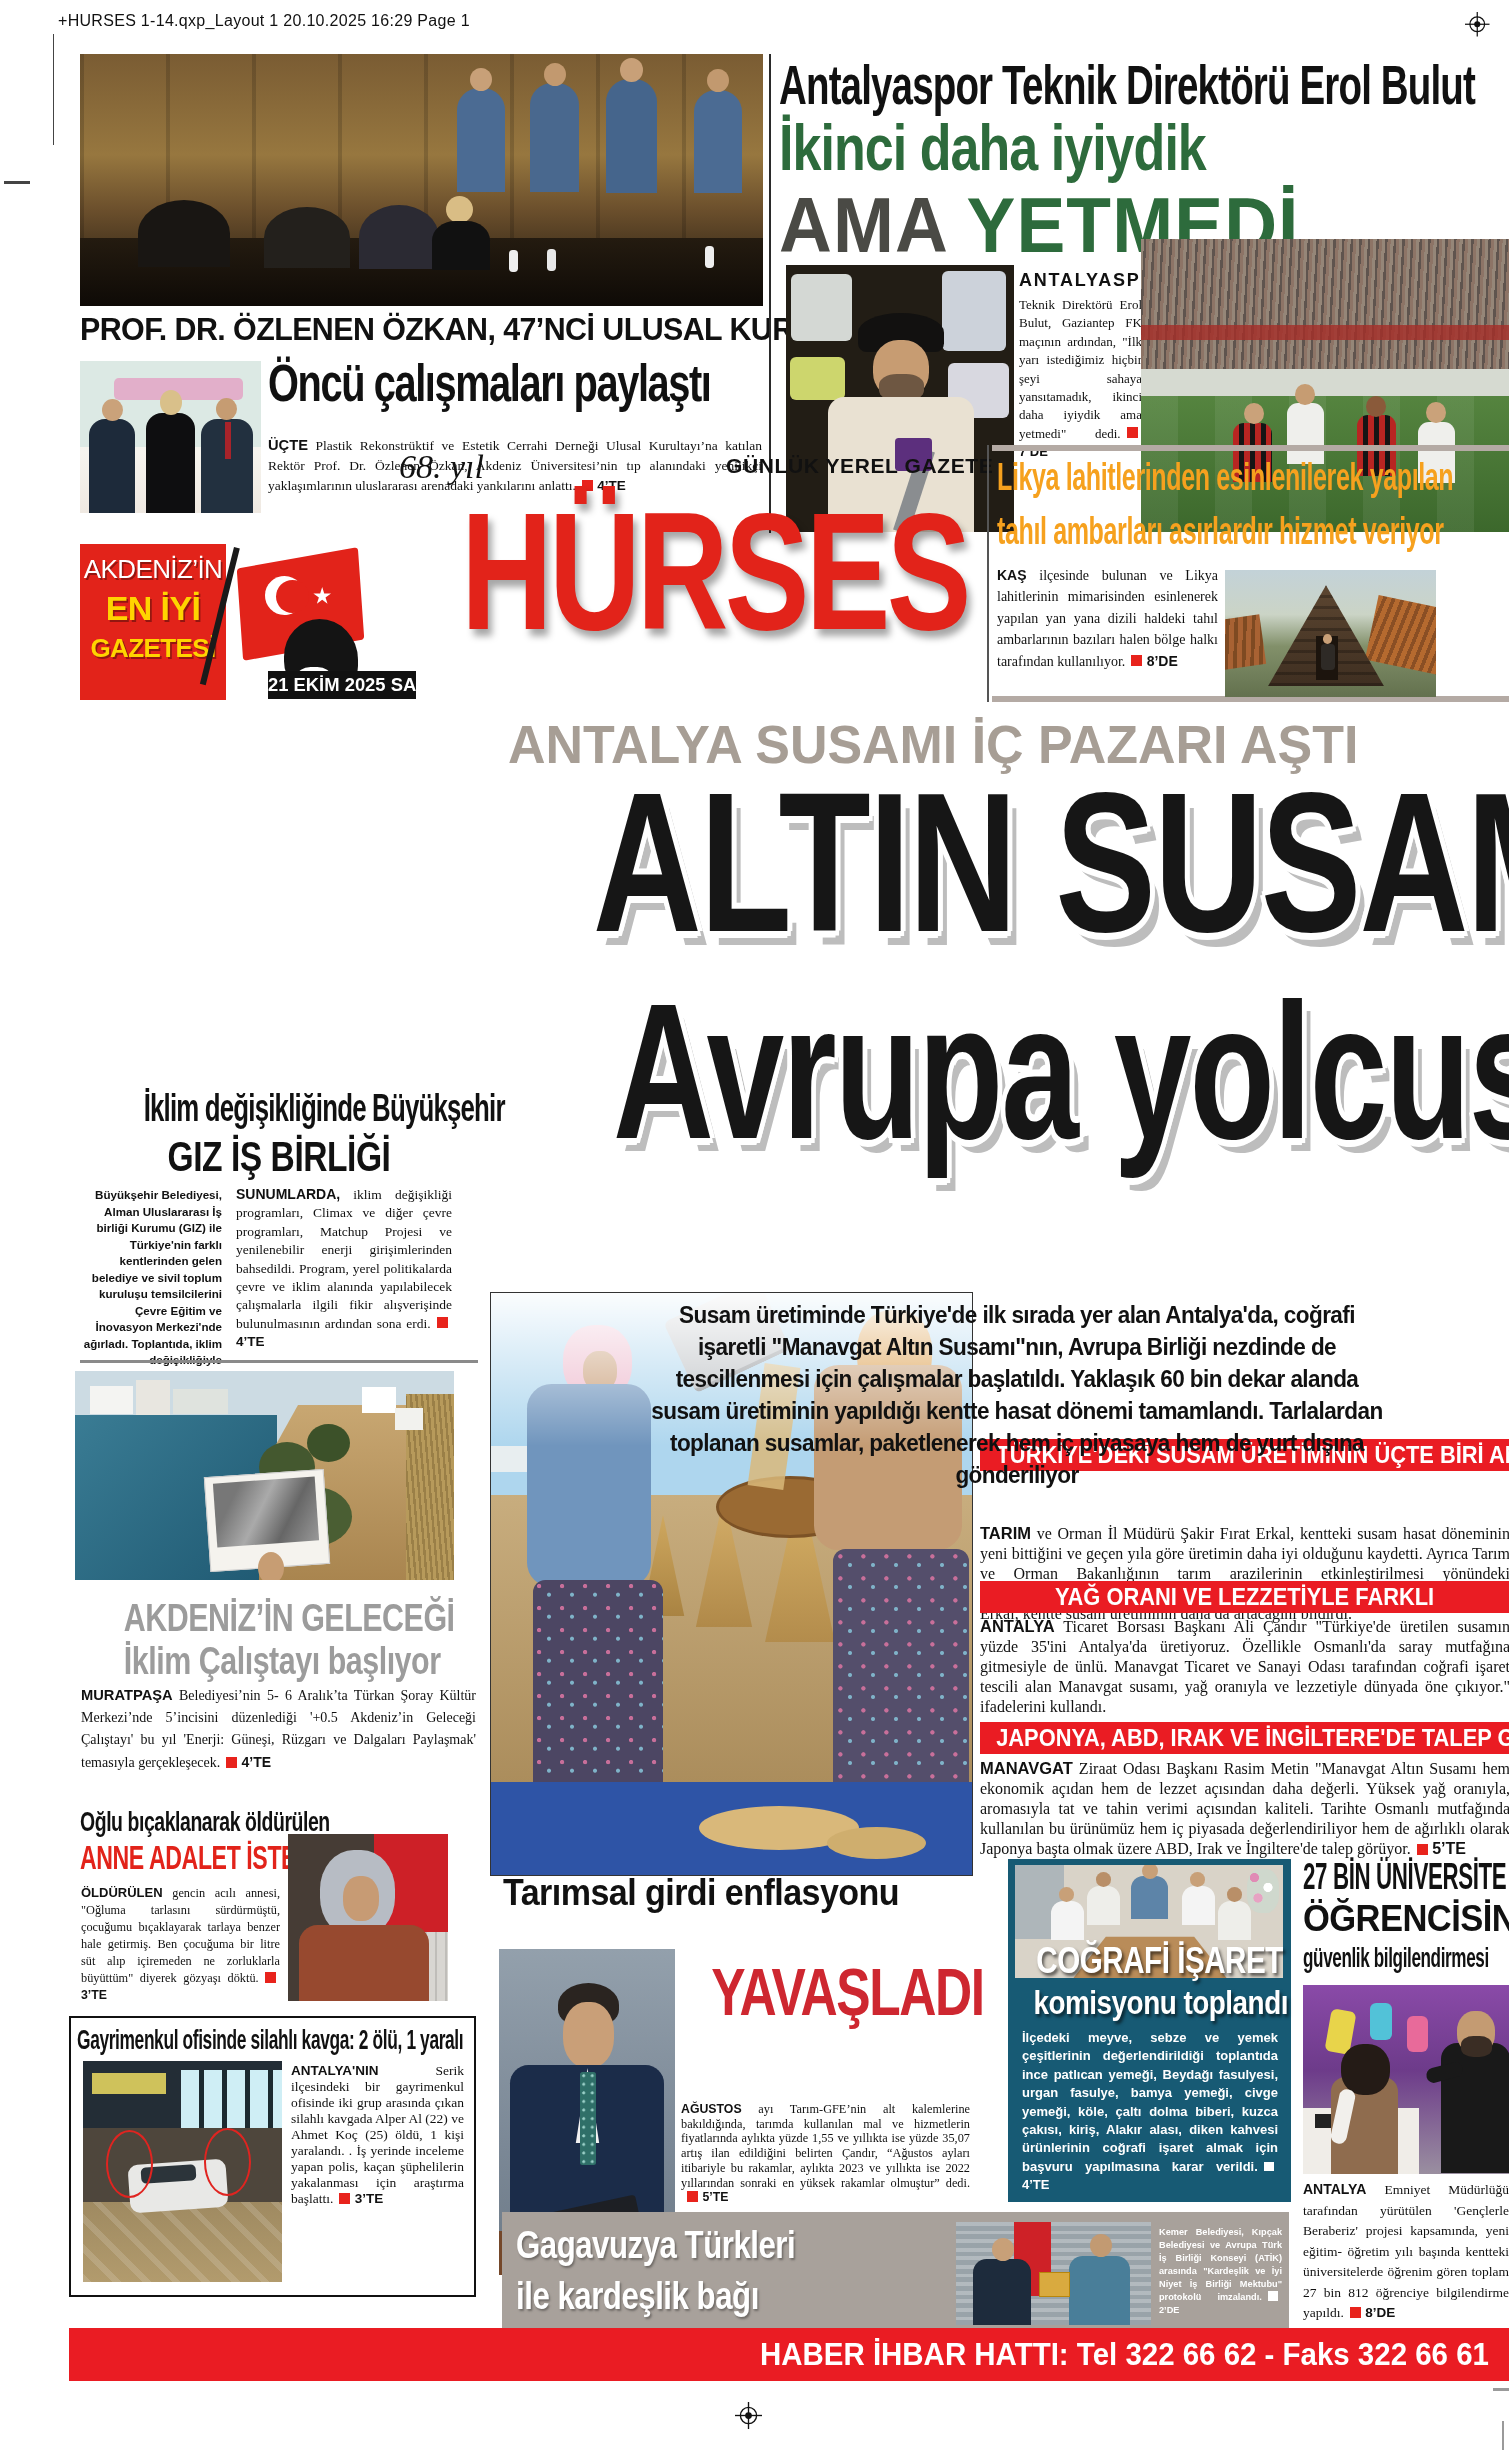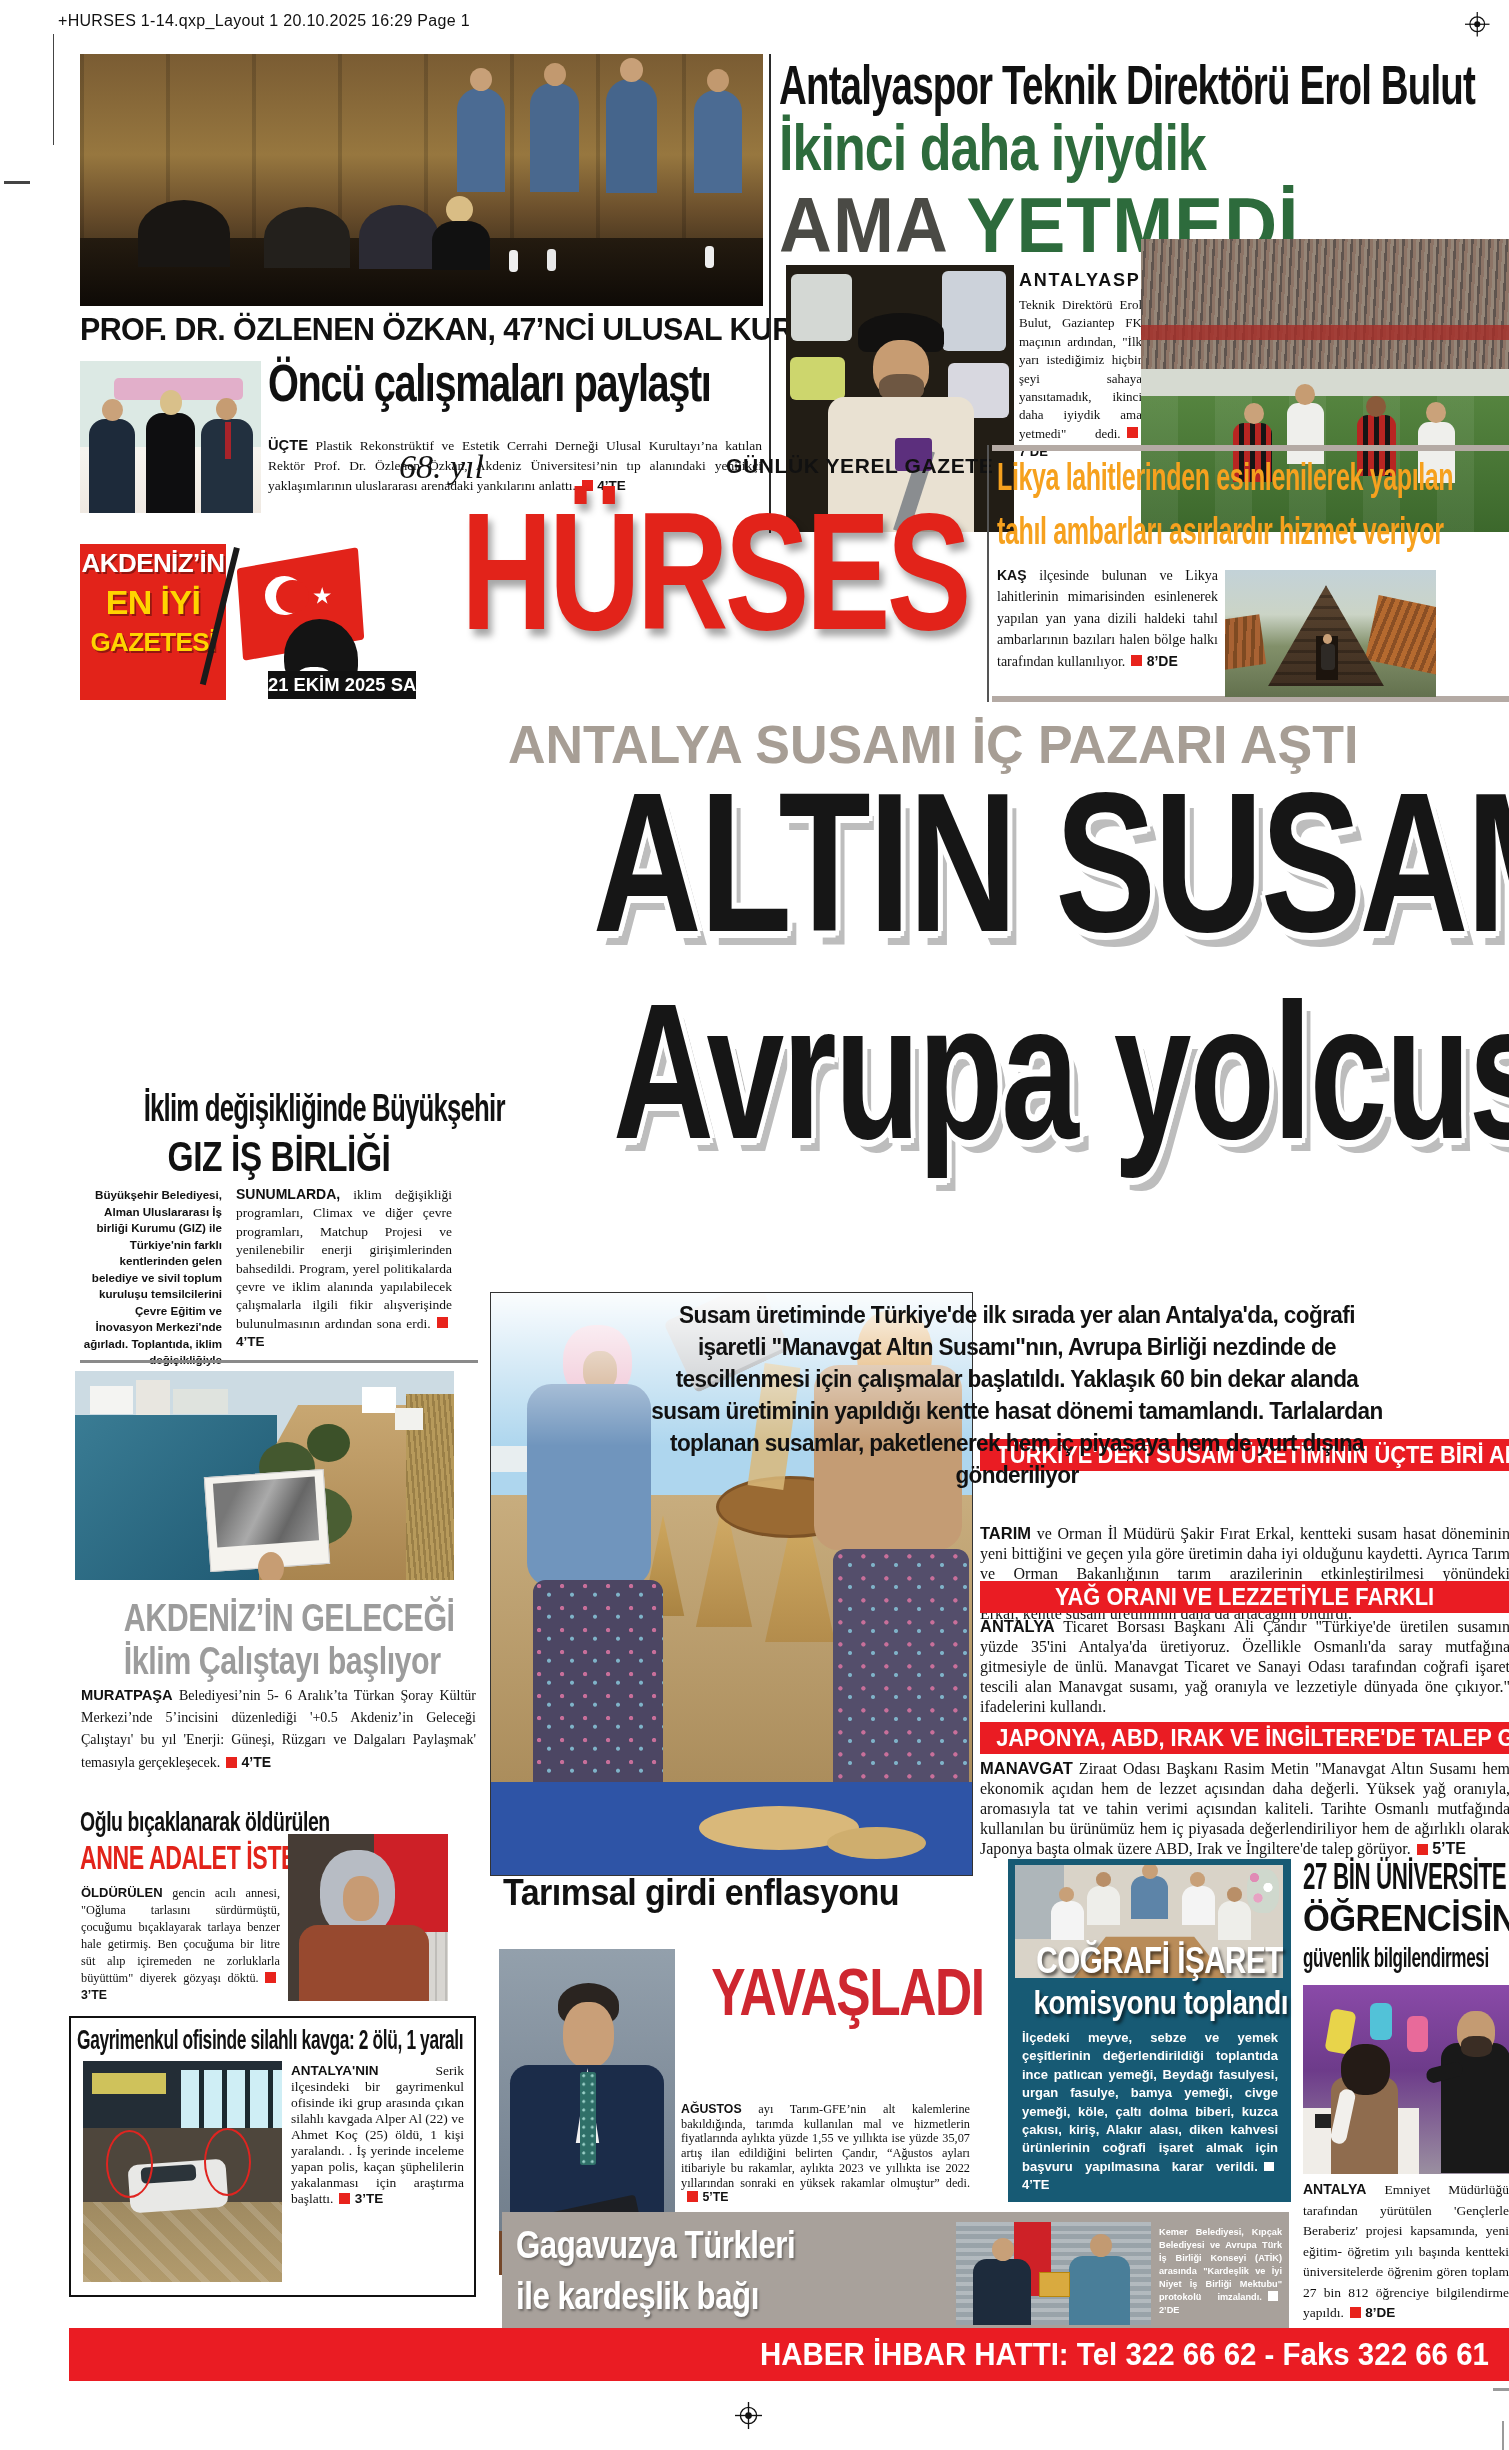--- a/index.html
+++ b/index.html
@@ -102,21 +102,21 @@
   #ph4 .plC{left:216px;top:176px;width:39px;height:61px;border-radius:11px 11px 0 0;
      background:repeating-linear-gradient(90deg,#b82522 0 5.5px,#151515 5.5px 11px);}
   #ph4 .plD{left:277px;top:183px;width:37px;height:61px;border-radius:11px 11px 0 0;background:#efefec;}
   #ph4 .ha{left:103px;top:164px;width:19.6px;height:21px;border-radius:50%;background:#caa27a;}
   #ph4 .hb{left:154px;top:145px;width:19.6px;height:21px;border-radius:50%;background:#c69c72;}
   #ph4 .hc{left:225px;top:157px;width:19.6px;height:21px;border-radius:50%;background:#8a5a3a;}
   #ph4 .hd{left:285px;top:163px;width:19.6px;height:21px;border-radius:50%;background:#caa27a;}
 
   
   #badge{left:80px;top:544px;width:146px;height:156px;background:#e2231a;text-align:center;color:#fff;}
-  #badge .l1{margin-top:4px;font-size:26px;font-weight:bold;letter-spacing:-0.6px;text-shadow:1.8px 1.8px 0 rgba(0,0,0,.35);}
+  #badge .l1{margin-top:10px;font-size:26px;font-weight:normal;letter-spacing:-0.6px;text-shadow:1.8px 1.8px 0 rgba(0,0,0,.35);}
   #badge .l2{margin-top:3.7px;font-size:34px;font-weight:bold;color:#ffd400;letter-spacing:-0.6px;text-shadow:1.8px 1.8px 0 rgba(0,0,0,.35);}
   #badge .l3{margin-top:4.9px;font-size:26px;font-weight:bold;color:#ffd400;letter-spacing:-0.6px;text-shadow:1.8px 1.8px 0 rgba(0,0,0,.35);}
   #logoFlag{left:228px;top:547px;width:167px;height:151px;}
   #logoFlag .pole{left:6.1px;top:0;width:5.5px;height:141px;background:#1a1a1a;transform:rotate(14deg);transform-origin:top left;}
   #logoFlag .flagrect{left:11px;top:11px;width:123px;height:92px;background:#e2231a;transform:rotate(-10deg) skewX(-6deg);border-radius:3.7px;}
   #logoFlag .cr1{left:37px;top:29px;width:39px;height:39px;border-radius:50%;background:#fff;transform:rotate(-10deg);}
   #logoFlag .cr2{left:48px;top:33px;width:33px;height:33px;border-radius:50%;background:#e2231a;}
   #logoFlag .star{left:85px;top:40px;width:18.4px;height:18.4px;background:#fff;
       clip-path:polygon(50% 0%,61% 35%,98% 35%,68% 57%,79% 91%,50% 70%,21% 91%,32% 57%,2% 35%,39% 35%);}
   #logoFlag .ata{left:56px;top:72px;width:74px;height:78px;background:#141414;border-radius:48% 52% 40% 46%;}

